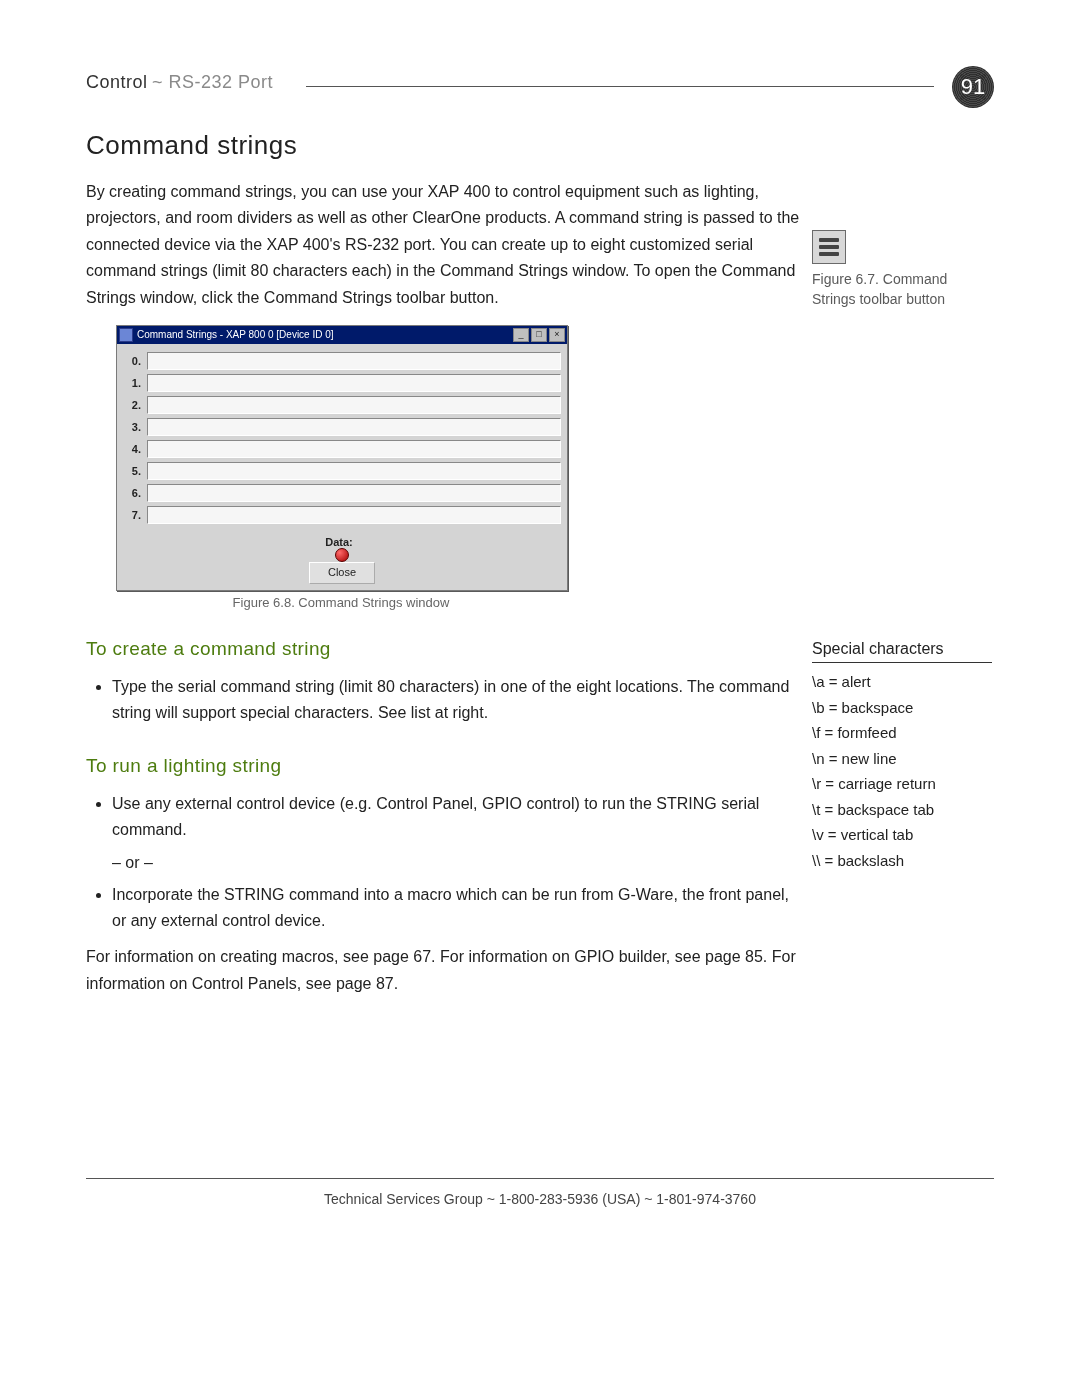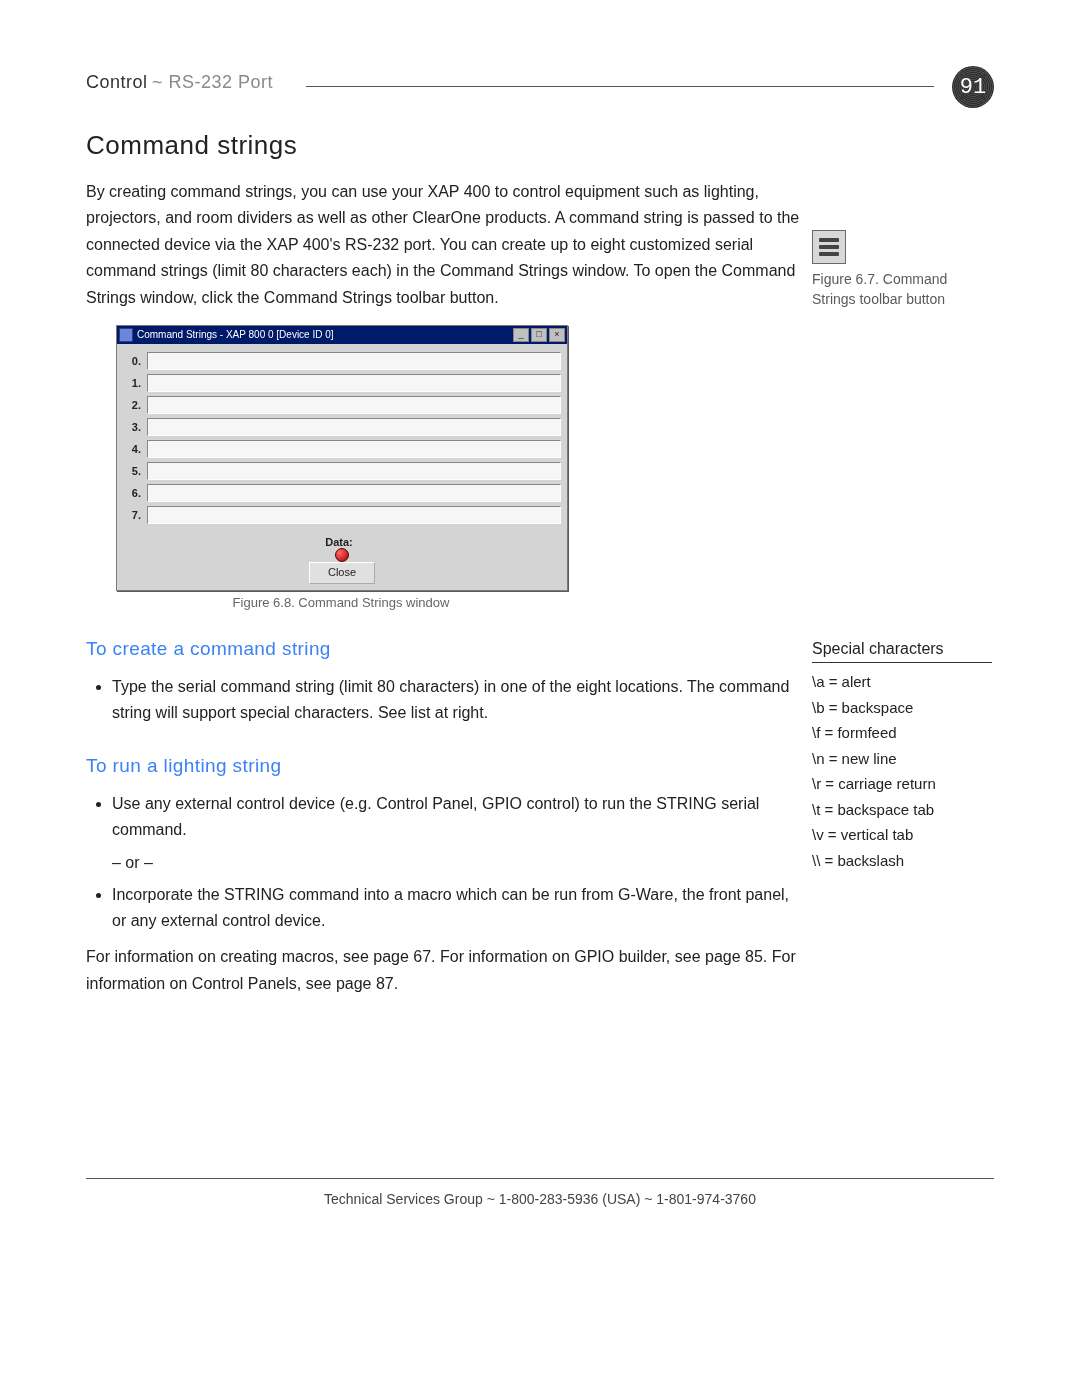--- a/index.html
+++ b/index.html
@@ -49,21 +49,20 @@
     top: -6px;
     width: 42px;
     height: 42px;
     border-radius: 50%;
     background: repeating-radial-gradient(circle, #2f2f2f 0 1px, #4a4a4a 1px 2px);
     color: #fff;
     font-size: 22px;
     display: flex;
     align-items: center;
     justify-content: center;
-    font-family: Liberation Mono, monospace;
   }
 
   
   .main {
     position: absolute;
     left: 86px;
     top: 120px;
     width: 720px;
   }
   .side {
@@ -76,21 +75,21 @@
 
   h1 {
     font-size: 26px;
     font-weight: 400;
     margin: 10px 0 18px 0;
     letter-spacing: 0.5px;
   }
   h2.sub {
     font-size: 19px;
     font-weight: 400;
-    color: #3b82f6;
+    color: #4d7c0f;
     margin: 28px 0 14px 0;
     letter-spacing: 0.4px;
   }
   p.body {
     font-size: 16px;
     line-height: 1.65;
     margin: 0 0 8px 0;
   }
   ul.body {
     padding-left: 26px;

